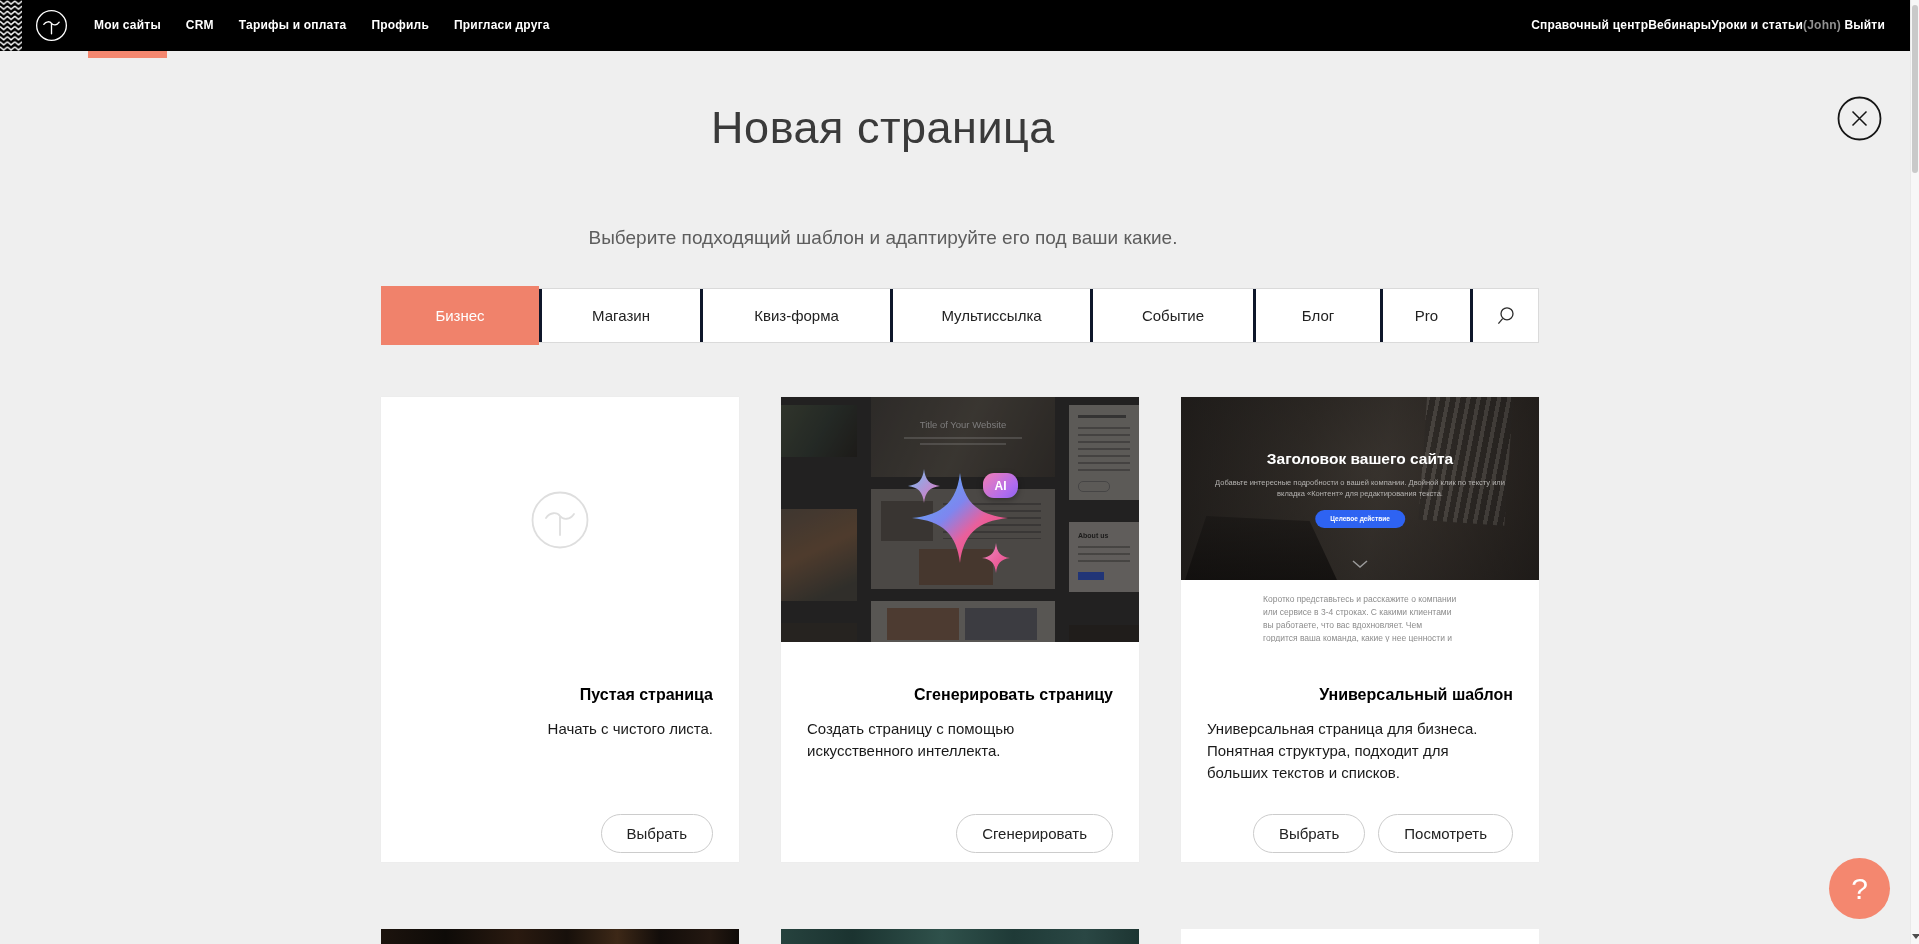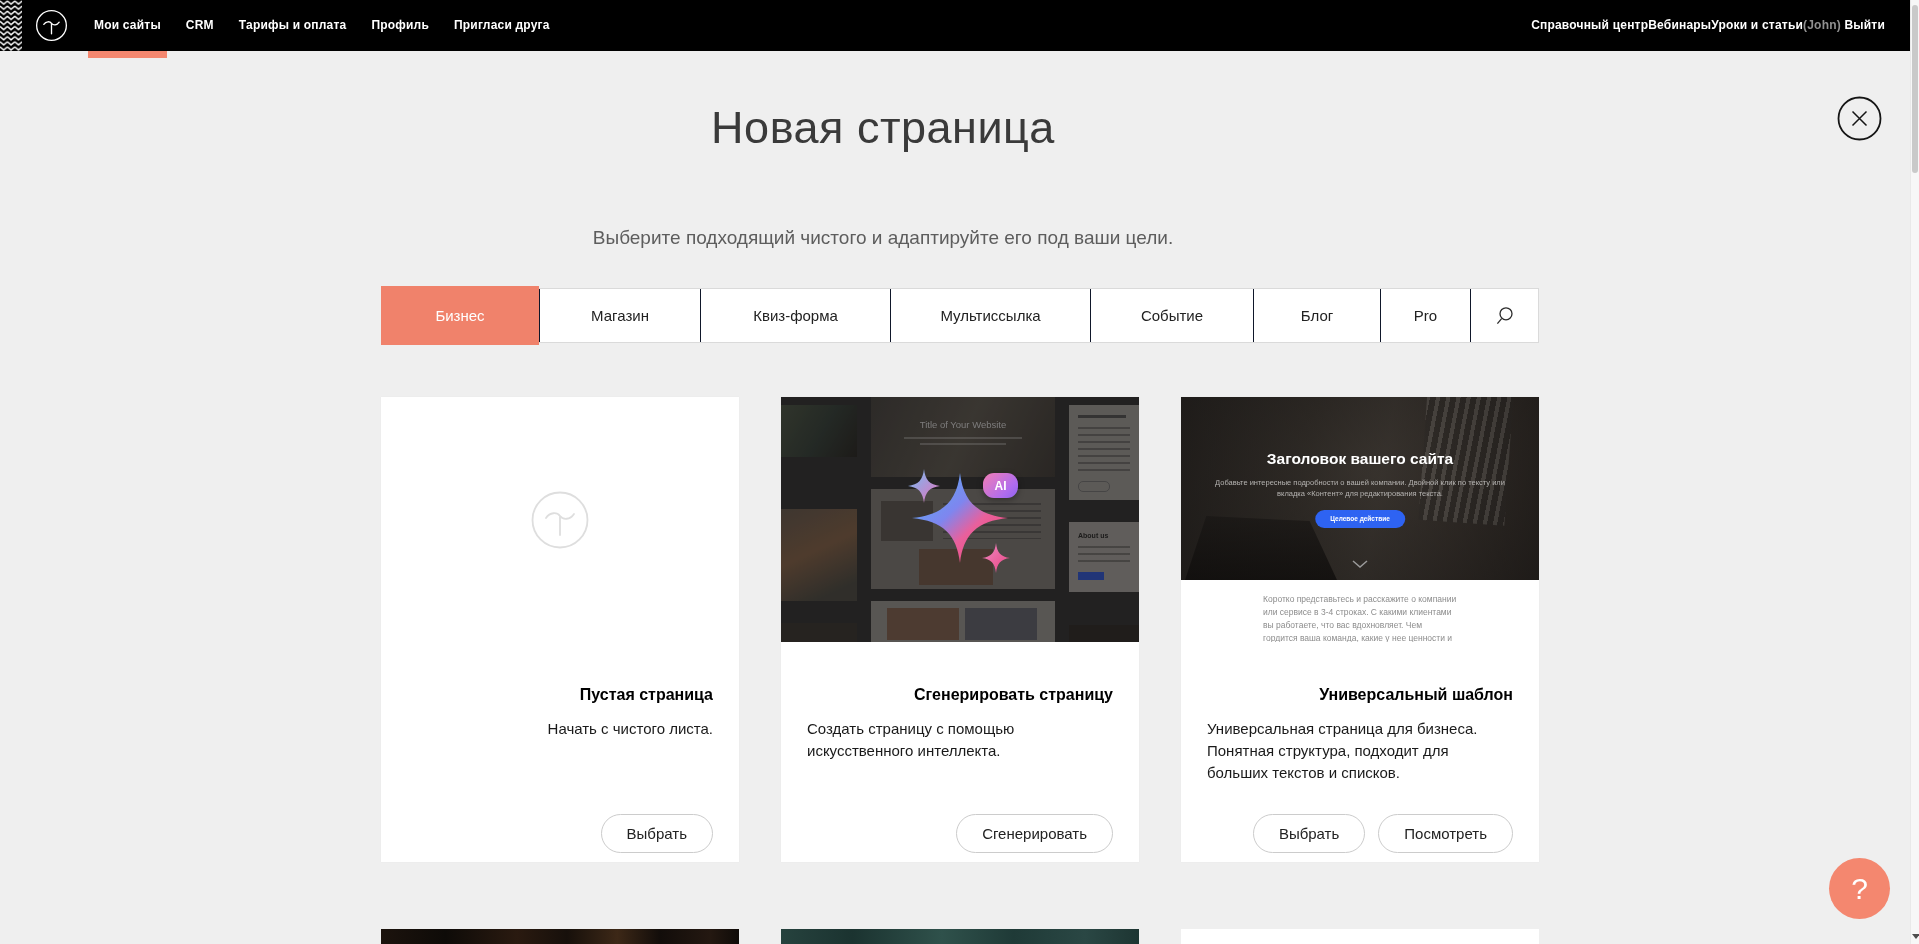--- a/index.html
+++ b/index.html
@@ -16,21 +16,21 @@
   .nav-underline{position:absolute;left:-6px;right:-6px;top:51px;height:7px;background:#F4876F;}
   .user-name{color:#909090;}
 
   
   .close-btn{position:absolute;left:1837px;top:96px;width:45px;height:45px;background:none;border:none;padding:0;cursor:pointer;}
   .page-title{position:absolute;left:0;top:102px;width:1766px;margin:0;text-align:center;font-size:45px;font-weight:400;color:#3a3a3a;letter-spacing:.5px;}
   .page-subtitle{position:absolute;left:0;top:227px;width:1766px;margin:0;text-align:center;font-size:19px;font-weight:400;color:#5d5d5d;}
 
   
   .tabbar{position:absolute;left:381px;top:288px;width:1158px;height:55px;display:flex;background:#fff;border:1px solid #dadada;box-sizing:border-box;}
-  .tab{box-sizing:border-box;display:flex;align-items:center;justify-content:center;font-size:15px;color:#222;border-left:1px solid #0f172a;cursor:pointer;flex:none;}
+  .tab{box-sizing:border-box;display:flex;align-items:center;justify-content:center;font-size:15px;color:#222;border-left:3px solid #0f172a;cursor:pointer;flex:none;}
   .tab:first-child{border-left:none;}
   .tab.active{background:#F0826B;color:#fff;margin:-3px 0 -3px -1px;border-left:none;position:relative;z-index:1;}
   .tab-search{flex:1;}
 
   
   .row1{position:absolute;left:381px;top:397px;display:flex;gap:42px;}
   .card{width:358px;height:465px;background:#fff;display:flex;flex-direction:column;box-shadow:0 0 1px rgba(0,0,0,.05);}
   .preview{height:245px;flex:none;position:relative;overflow:hidden;cursor:pointer;}
   .card-body{flex:1;padding:44px 26px 9px;box-sizing:border-box;display:flex;flex-direction:column;align-items:flex-end;}
   .card-title{margin:0 0 14px;font-size:16px;font-weight:700;color:#000;}
@@ -113,21 +113,21 @@
     </nav>
   </header>
 
   <button class="close-btn">
     <svg width="45" height="45" viewBox="0 0 45 45">
       <circle cx="22.5" cy="22.5" r="21" stroke="#151515" stroke-width="1.8" fill="none"></circle>
       <path d="M15.5 15.5 L29.5 29.5 M29.5 15.5 L15.5 29.5" stroke="#151515" stroke-width="1.5" fill="none"></path>
     </svg>
   </button>
   <h1 class="page-title">Новая страница</h1>
-  <p class="page-subtitle">Выберите подходящий чистого и адаптируйте его под ваши цели.</p>
+  <p class="page-subtitle">Выберите подходящий шаблон и адаптируйте его под ваши какие.</p>
 
   <div class="tabbar">
     <div class="tab active" style="flex-basis:158px;">Бизнес</div>
     <div class="tab" style="flex-basis:161px;">Магазин</div>
     <div class="tab" style="flex-basis:190px;">Квиз-форма</div>
     <div class="tab" style="flex-basis:200px;">Мультиссылка</div>
     <div class="tab" style="flex-basis:163px;">Событие</div>
     <div class="tab" style="flex-basis:127px;">Блог</div>
     <div class="tab" style="flex-basis:90px;">Pro</div>
     <div class="tab tab-search">

